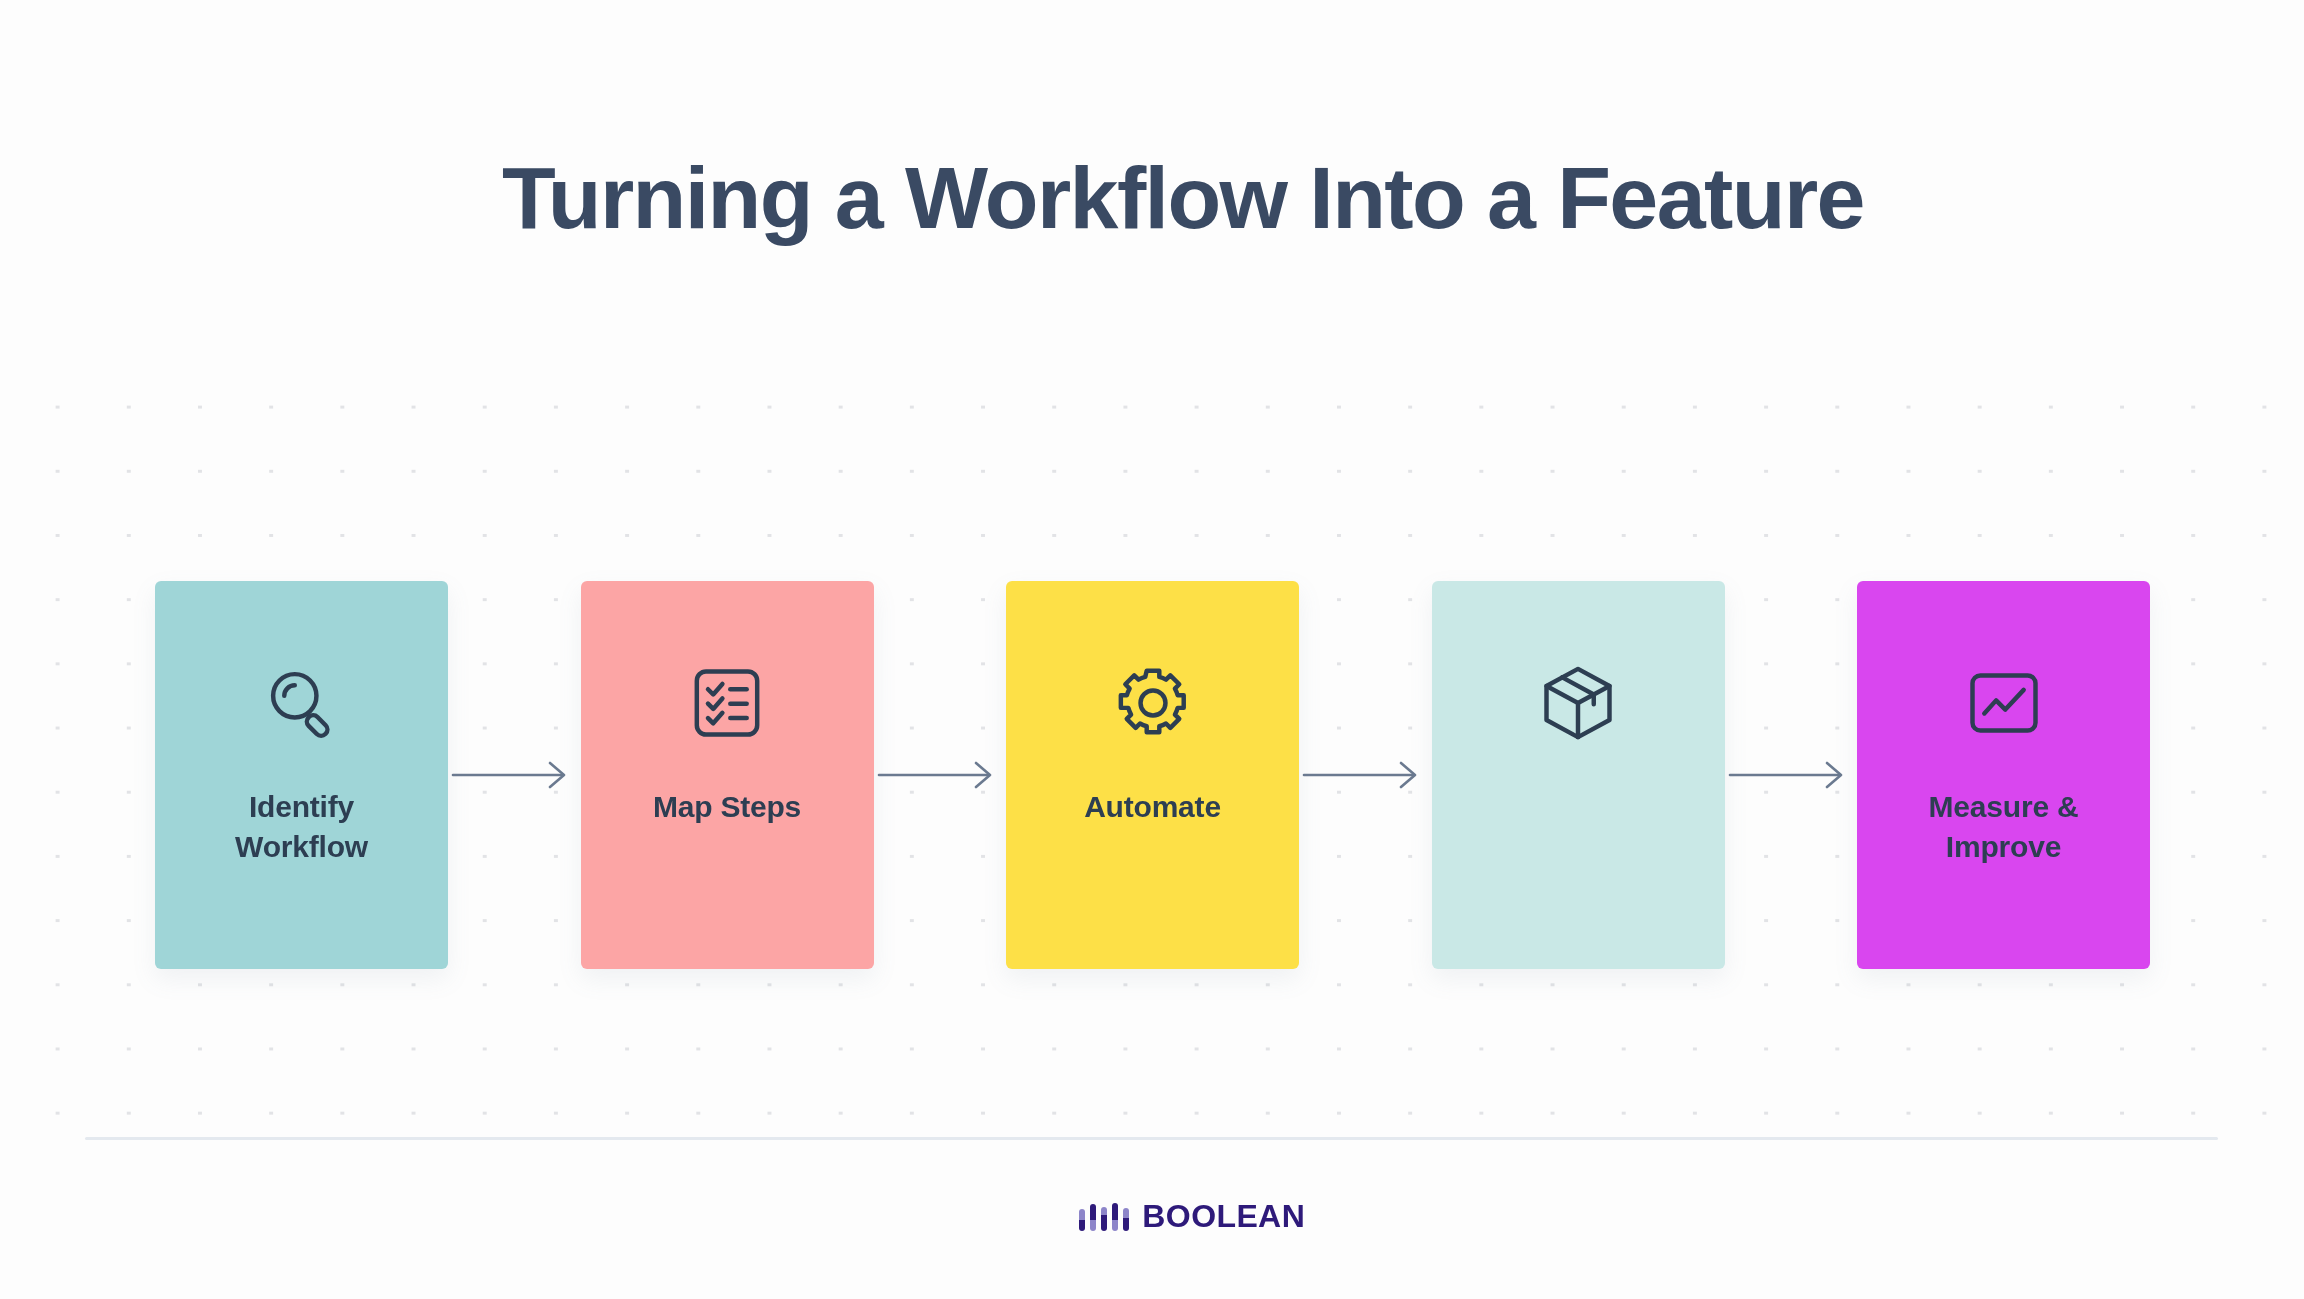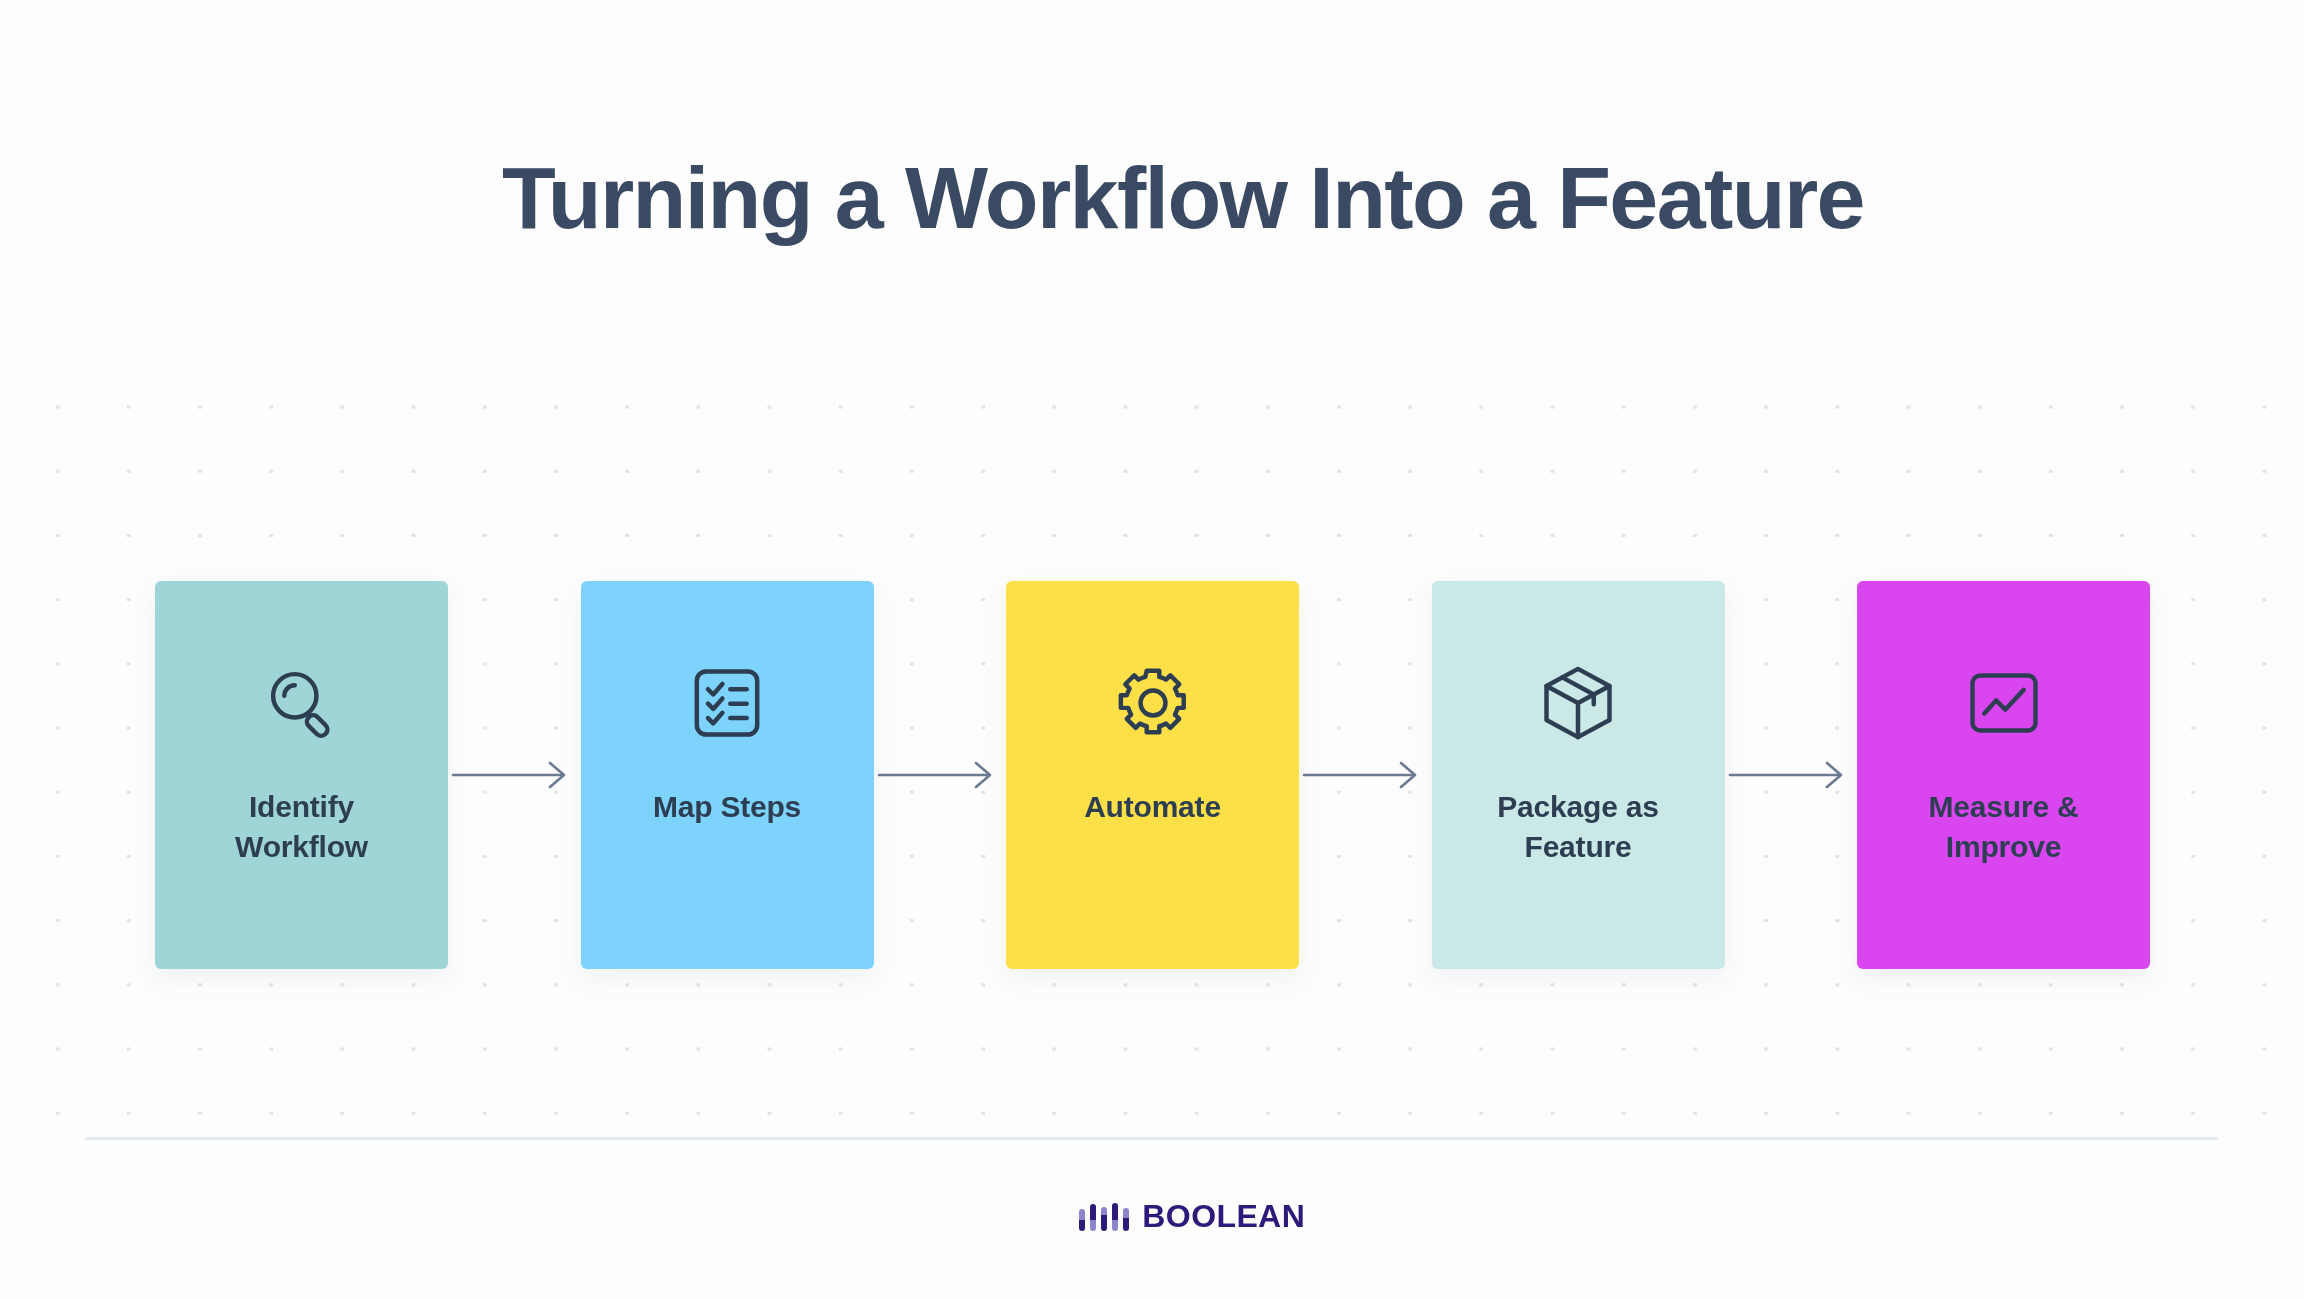--- a/index.html
+++ b/index.html
@@ -187,21 +187,21 @@
       <div class="card-label">Identify Workflow</div>
     </div>
 
     <div class="connector">
       <svg viewBox="0 0 126 30" fill="none" stroke="#6b7a90" stroke-width="2.6" stroke-linecap="round" stroke-linejoin="round">
         <line x1="2" y1="15" x2="112" y2="15"></line>
         <polyline points="99,3 113,15 99,27"></polyline>
       </svg>
     </div>
 
-    <div class="card" style="background:#7dd3fc">
+    <div class="card" style="background:#fca5a5">
       <div class="card-icon">
         <svg viewBox="0 0 64 64" fill="none" stroke="#2d3e52" stroke-width="3.4" stroke-linecap="round" stroke-linejoin="round">
           <rect x="9" y="8" width="46" height="48" rx="7"></rect>
           <polyline points="17.5,21.5 21.5,25.5 28.5,17.5"></polyline>
           <line x1="34.5" y1="21.5" x2="47" y2="21.5"></line>
           <polyline points="17.5,32.5 21.5,36.5 28.5,28.5"></polyline>
           <line x1="34.5" y1="32.5" x2="47" y2="32.5"></line>
           <polyline points="17.5,43.5 21.5,47.5 28.5,39.5"></polyline>
           <line x1="34.5" y1="43.5" x2="47" y2="43.5"></line>
         </svg>
@@ -235,21 +235,20 @@
 
     <div class="card" style="background:#c9e8e6">
       <div class="card-icon">
         <svg viewBox="0 0 64 64" fill="none" stroke="#2d3e52" stroke-width="3.4" stroke-linecap="round" stroke-linejoin="round">
           <polygon points="32,6 56,19 32,32 8,19"></polygon>
           <polyline points="8,19 8,45 32,58 56,45 56,19"></polyline>
           <line x1="32" y1="32" x2="32" y2="58"></line>
           <polyline points="20,12.5 44,25.5 44,33"></polyline>
         </svg>
       </div>
-      <div class="card-label">Package as Feature</div>
     </div>
 
     <div class="connector">
       <svg viewBox="0 0 126 30" fill="none" stroke="#6b7a90" stroke-width="2.6" stroke-linecap="round" stroke-linejoin="round">
         <line x1="2" y1="15" x2="112" y2="15"></line>
         <polyline points="99,3 113,15 99,27"></polyline>
       </svg>
     </div>
 
     <div class="card" style="background:#d946ef">

